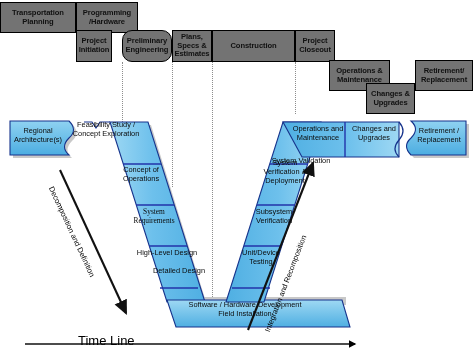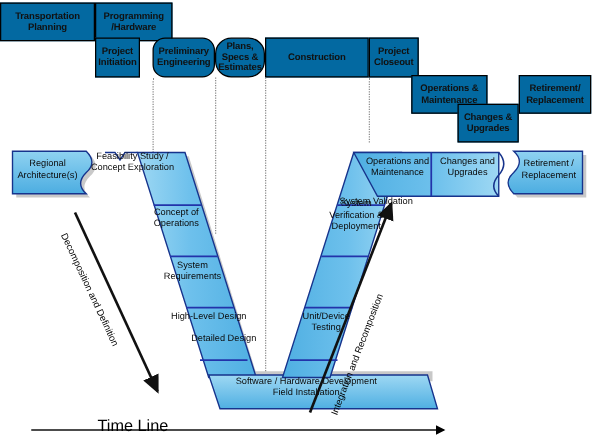--- a/index.html
+++ b/index.html
@@ -11,21 +11,21 @@
     width: 474px;
     height: 357px;
     background: #ffffff;
     overflow: hidden;
     font-family: "Liberation Sans", sans-serif;
   }
   
   .phase {
     position: absolute;
     box-sizing: border-box;
-    background: #0369a1;
+    background: #737373;
     border: 1px solid #000000;
     display: flex;
     align-items: center;
     justify-content: center;
     text-align: center;
     font-size: 7.6px;
     font-weight: bold;
     line-height: 1.15;
     color: #111111;
     letter-spacing: -0.1px;
@@ -80,21 +80,21 @@
   <div class="phase" style="left:76px; top:2px; width:62px; height:31px;">
     <span>Programming /Hardware</span>
   </div>
 
   <div class="phase" style="left:76px; top:30px; width:36px; height:32px;">
     <span>Project Initiation</span>
   </div>
   <div class="phase" style="left:122px; top:30px; width:50px; height:32px;border-radius:10px;">
     <span>Preliminary Engineering</span>
   </div>
-  <div class="phase" style="left:172px; top:30px; width:40px; height:32px;border-radius:13px;">
+  <div class="phase" style="left:172px; top:30px; width:40px; height:32px;">
     <span>Plans, Specs &amp; Estimates</span>
   </div>
   <div class="phase" style="left:212px; top:30px; width:83px; height:32px;">
     <span>Construction</span>
   </div>
   <div class="phase" style="left:295px; top:30px; width:40px; height:32px;">
     <span>Project Closeout</span>
   </div>
 
   <div class="phase" style="left:305px; top:60px; width:61px; height:31px;margin-left:24px;">
@@ -196,37 +196,40 @@
   <div class="endcap-label" style="left:410px; top:126px; width:58px;">
     <span>Retirement / Replacement</span>
   </div>
 
   <div class="vlabel" style="left:70px; top:120px; width:72px;">
     <span>Feasibility Study / Concept Exploration</span>
   </div>
   <div class="vlabel" style="left:110px; top:165px; width:62px;">
     <span>Concept of Operations</span>
   </div>
-  <div class="vlabel" style="left:123px; top:207px; width:62px;">
+  <div class="vlabel" style="left:123px; top:207px; width:62px;font-family:Liberation Serif, serif;">
     <span>System Requirements</span>
   </div>
   <div class="vlabel" style="left:136px; top:248px; width:62px;">
     <span>High-Level Design</span>
   </div>
   <div class="vlabel" style="left:148px; top:266px; width:62px;">
     <span>Detailed Design</span>
   </div>
 
   <div class="vlabel" style="left:180px; top:300px; width:130px;">
     <span>Software / Hardware Development Field Installation</span>
   </div>
 
   <div class="vlabel" style="left:230px; top:248px; width:62px;">
     <span>Unit/Device Testing</span>
   </div>
+  <div class="vlabel" style="left:243px; top:207px; width:62px;">
+    <span>Subsystem Verification</span>
+  </div>
   <div class="vlabel" style="left:254px; top:158px; width:62px;">
     <span>System Verification &amp; Deployment</span>
   </div>
   <div class="vlabel" style="left:270px; top:156px; width:62px;">
     <span>System Validation</span>
   </div>
   <div class="vlabel" style="left:290px; top:124px; width:56px;">
     <span>Operations and Maintenance</span>
   </div>
   <div class="vlabel" style="left:350px; top:124px; width:48px;">

